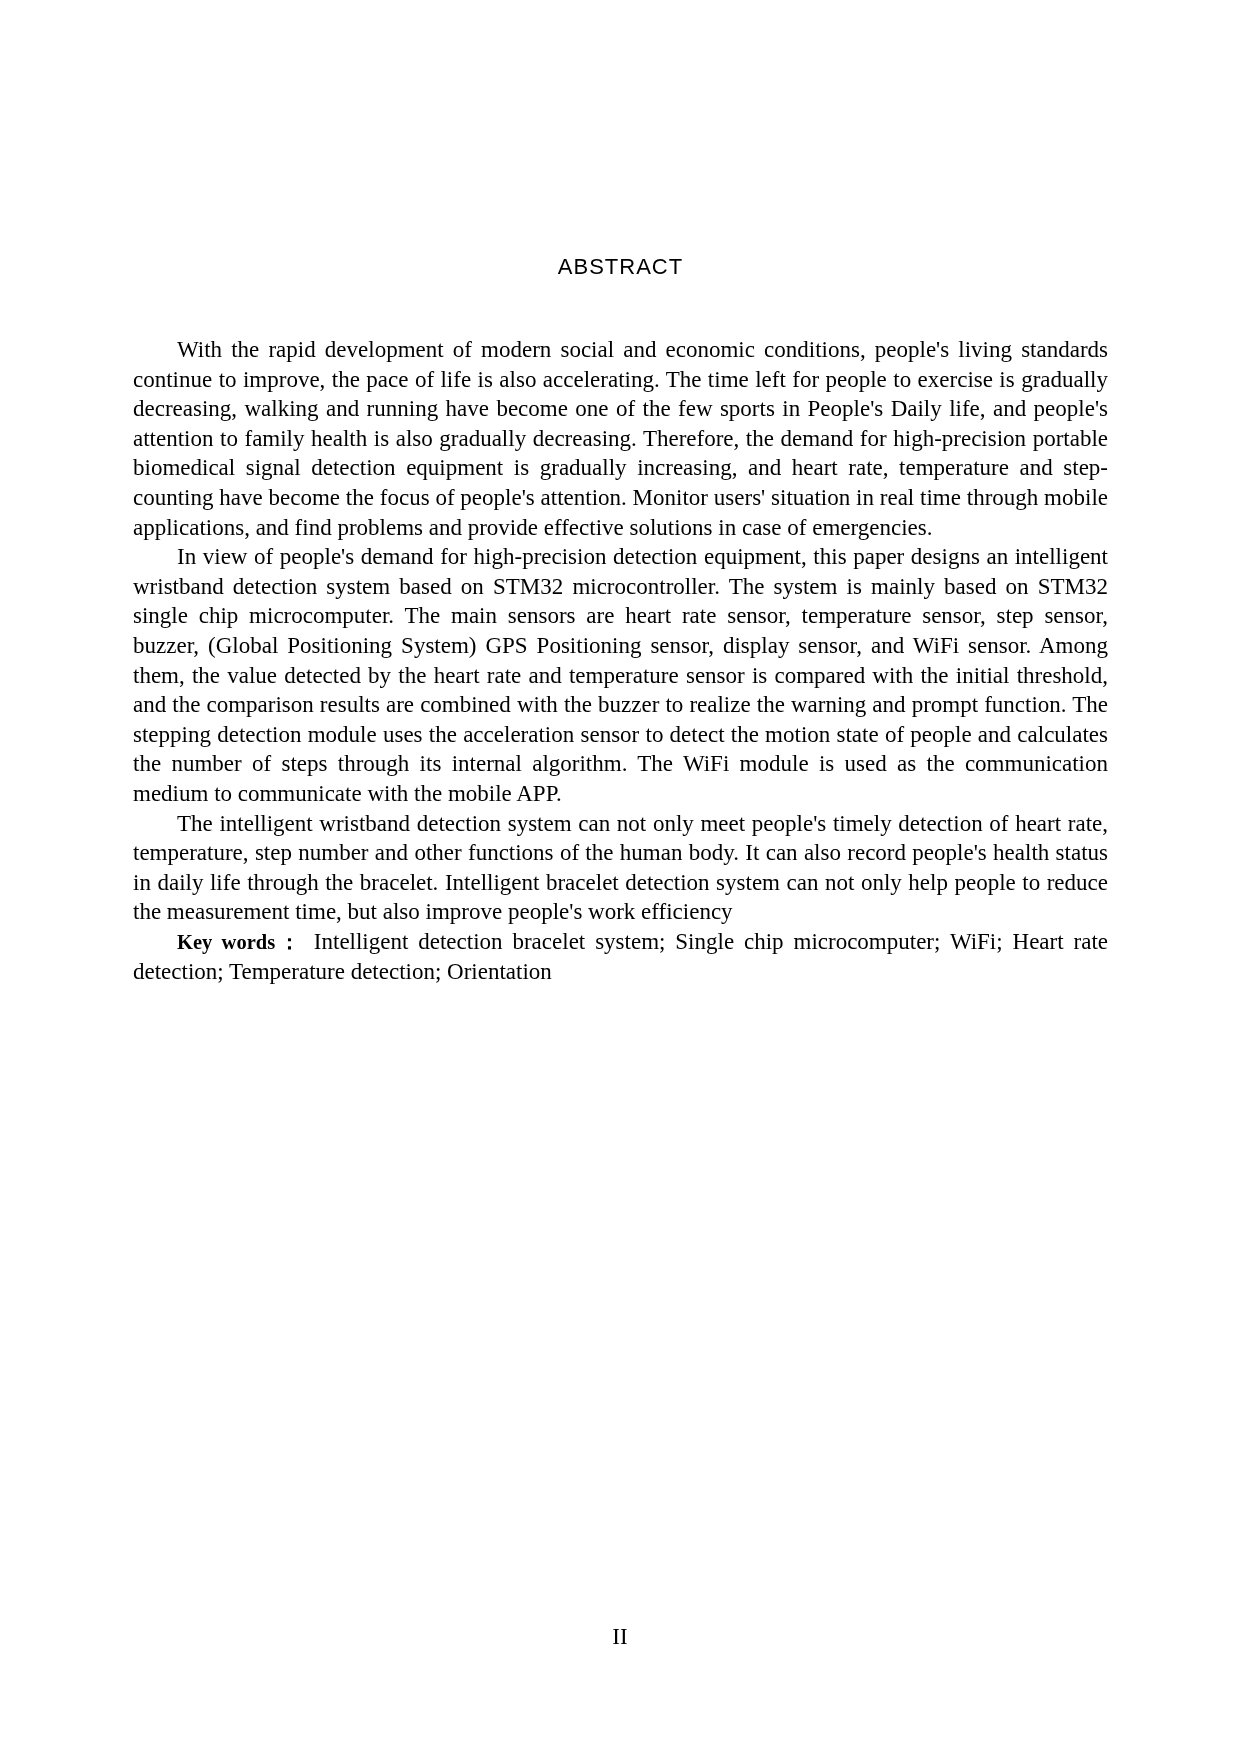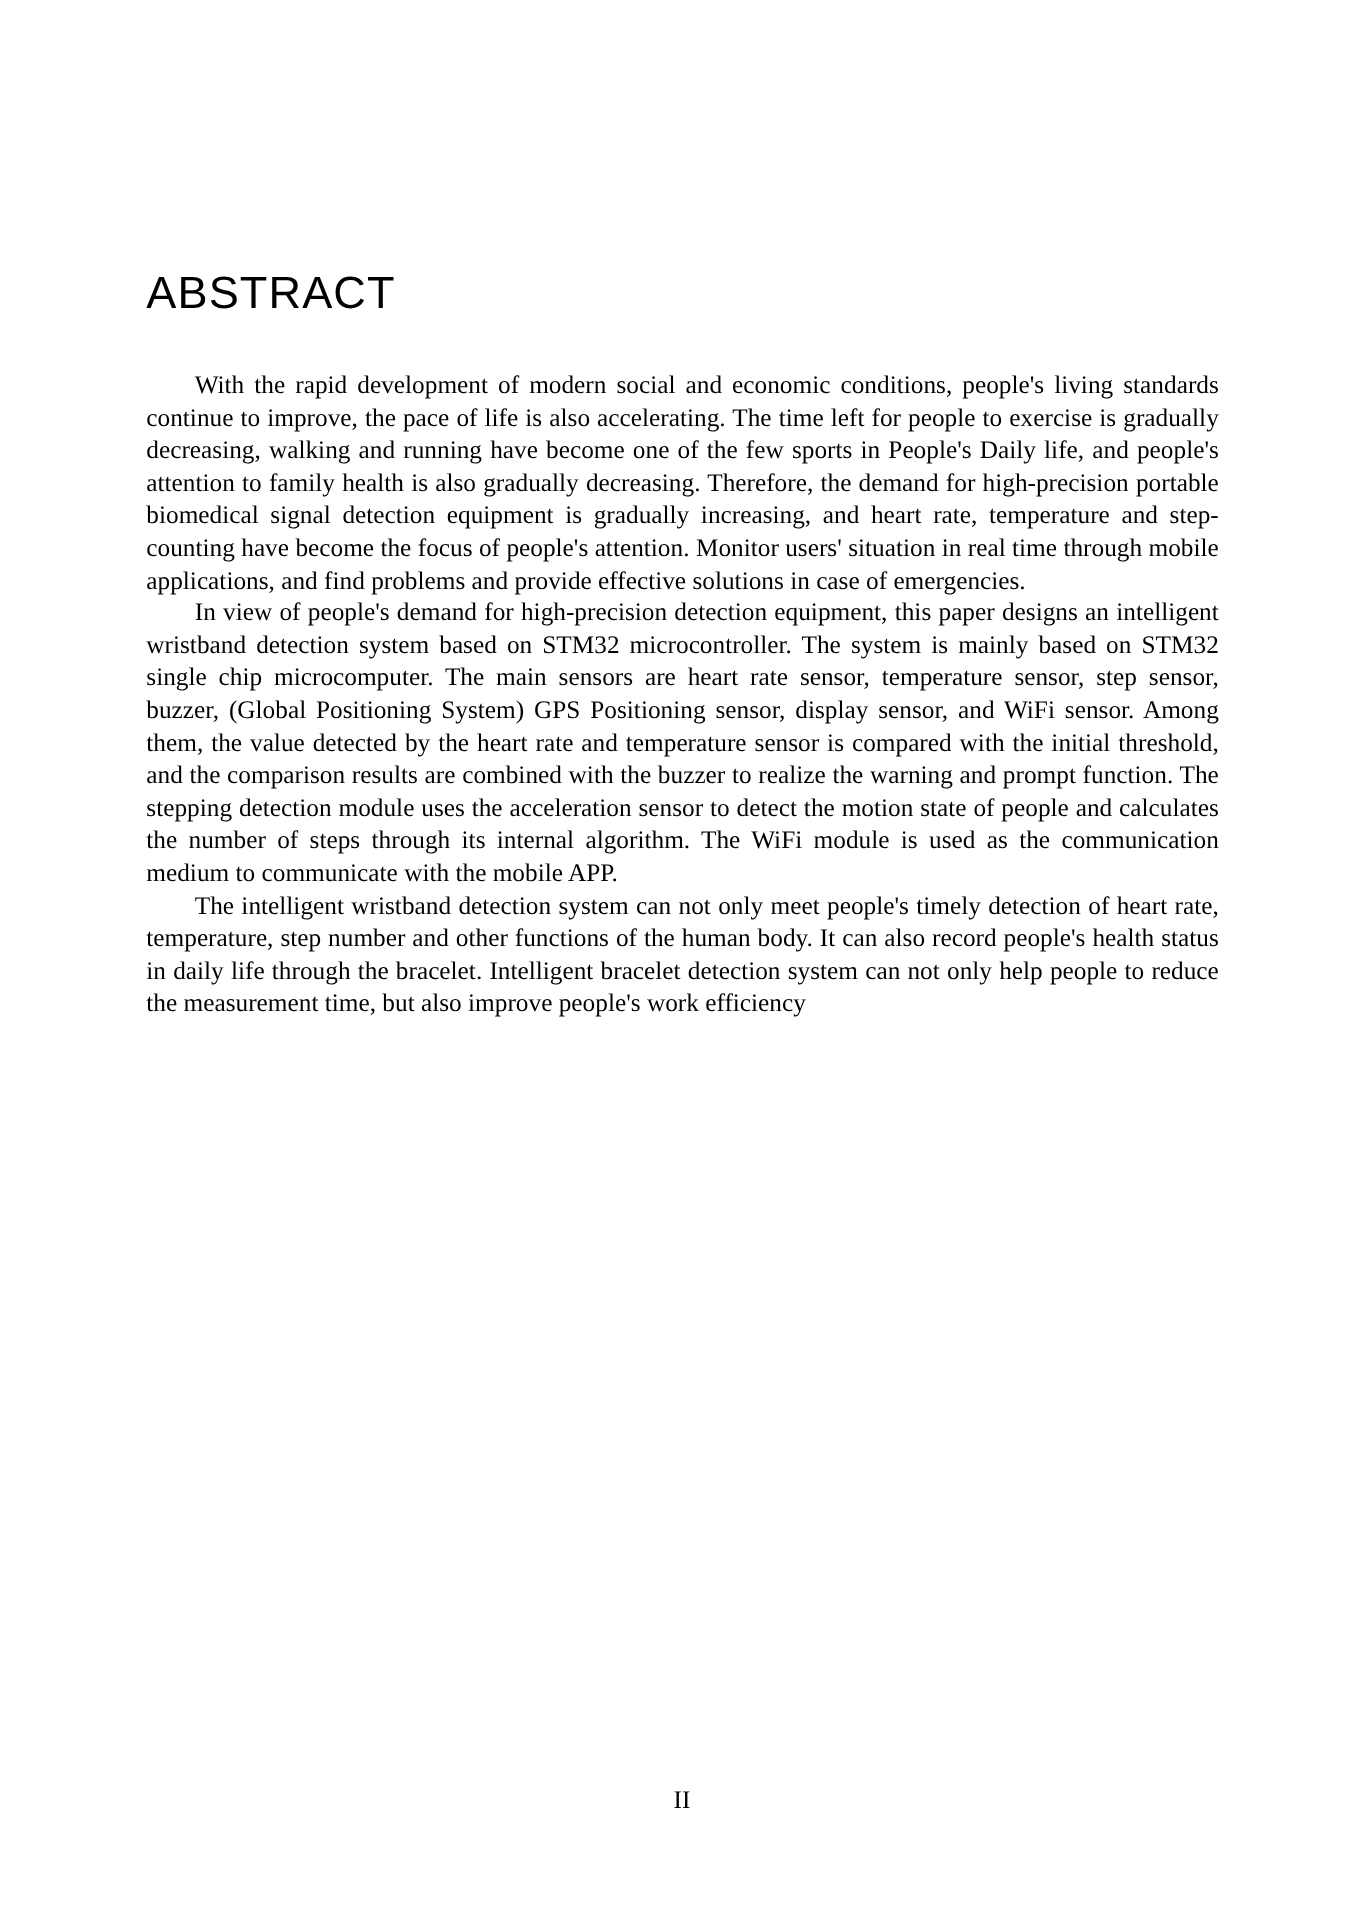--- a/index.html
+++ b/index.html
@@ -12,23 +12,24 @@
     width: 1240px;
     height: 1754px;
     background: #ffffff;
     color: #000000;
     overflow: hidden;
     box-sizing: border-box;
     padding: 246px 132px 0 133px;
   }
   .doc-title {
     margin: 0;
+    text-align: center;
     font-family: "Liberation Sans", sans-serif;
     font-weight: 400;
-    font-size: 41px;
+    font-size: 22px;
     line-height: 41px;
     letter-spacing: 1px;
     color: #000000;
   }
   .abstract-body {
     margin-top: 48px;
     font-family: "Liberation Serif", serif;
     font-size: 23px;
     line-height: 29.6px;
     color: #000000;
@@ -63,16 +64,17 @@
 </head>
 <body>
 
 <div class="page">
   <h1 class="doc-title">ABSTRACT</h1>
 
   <div class="abstract-body">
     <p>With the rapid development of modern social and economic conditions, people's living standards continue to improve, the pace of life is also accelerating. The time left for people to exercise is gradually decreasing, walking and running have become one of the few sports in People's Daily life, and people's attention to family health is also gradually decreasing. Therefore, the demand for high-precision portable biomedical signal detection equipment is gradually increasing, and heart rate, temperature and step-counting have become the focus of people's attention. Monitor users' situation in real time through mobile applications, and find problems and provide effective solutions in case of emergencies.</p>
     <p>In view of people's demand for high-precision detection equipment, this paper designs an intelligent wristband detection system based on STM32 microcontroller. The system is mainly based on STM32 single chip microcomputer. The main sensors are heart rate sensor, temperature sensor, step sensor, buzzer, (Global Positioning System) GPS Positioning sensor, display sensor, and WiFi sensor. Among them, the value detected by the heart rate and temperature sensor is compared with the initial threshold, and the comparison results are combined with the buzzer to realize the warning and prompt function. The stepping detection module uses the acceleration sensor to detect the motion state of people and calculates the number of steps through its internal algorithm. The WiFi module is used as the communication medium to communicate with the mobile APP.</p>
     <p>The intelligent wristband detection system can not only meet people's timely detection of heart rate, temperature, step number and other functions of the human body.  It can also record people's health status in daily life through the bracelet. Intelligent bracelet detection system can not only help people to reduce the measurement time, but also improve people's work efficiency</p>
+    <p class="keywords-line"><span class="keywords-label">Key words：</span> <span>Intelligent detection bracelet system; Single chip microcomputer; WiFi; Heart rate detection; Temperature detection; Orientation</span></p>
   </div>
 
   <div class="page-footer">II</div>
 </div>
 
 </body></html>

